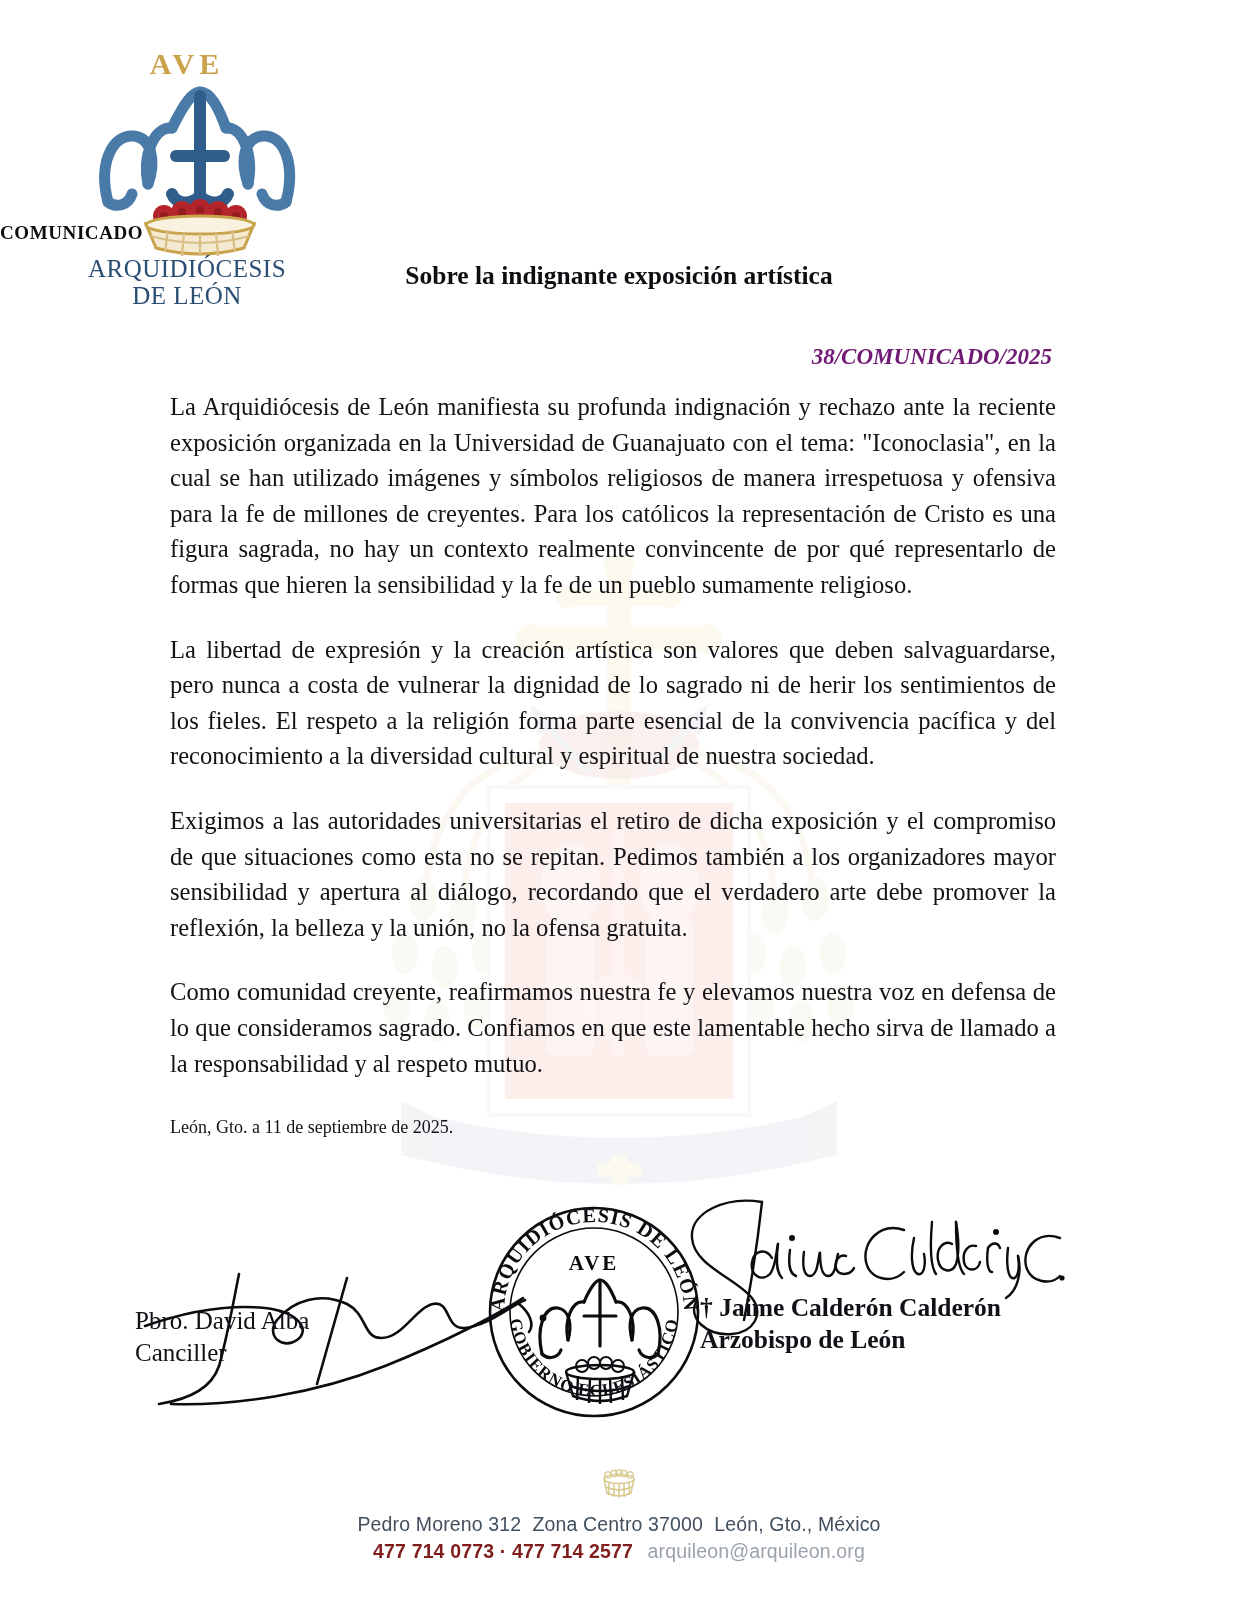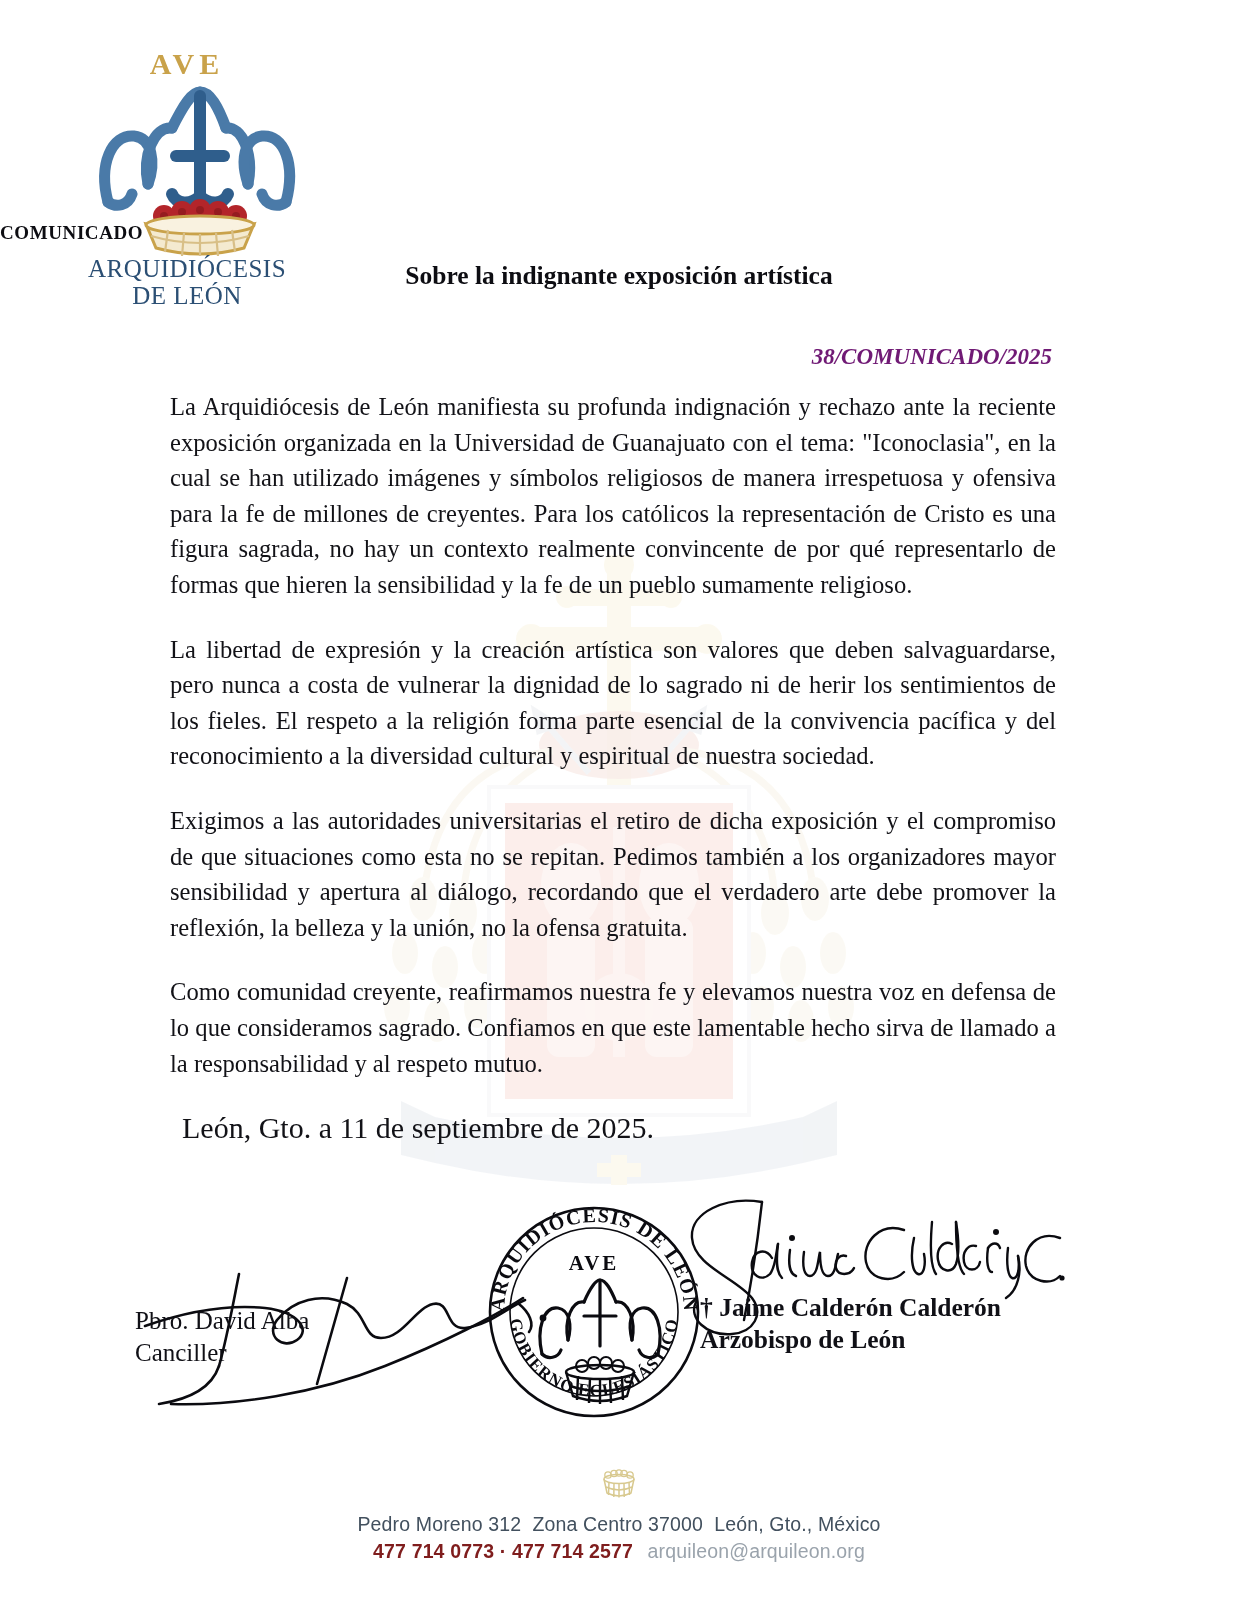--- a/index.html
+++ b/index.html
@@ -105,24 +105,24 @@
     font-family: "Liberation Serif", "DejaVu Serif", serif;
     font-size: 24.6px;
     line-height: 35.6px;
     color: #121217;
     margin: 0 0 29px 0;
     hyphens: none;
   }
   .para:last-of-type { margin-bottom: 0; }
   .place-date {
     font-family: "Liberation Serif", "DejaVu Serif", serif;
-    font-size: 30px;
+    font-size: 18px;
     line-height: 35.6px;
     color: #121217;
-    margin: 29px 0 0 12px;
+    margin: 29px 0 0 0;
     text-align: left;
   }
 
   
   .sign-area {
     position: absolute;
     left: 0;
     right: 0;
     top: 1192px;
     height: 260px;

